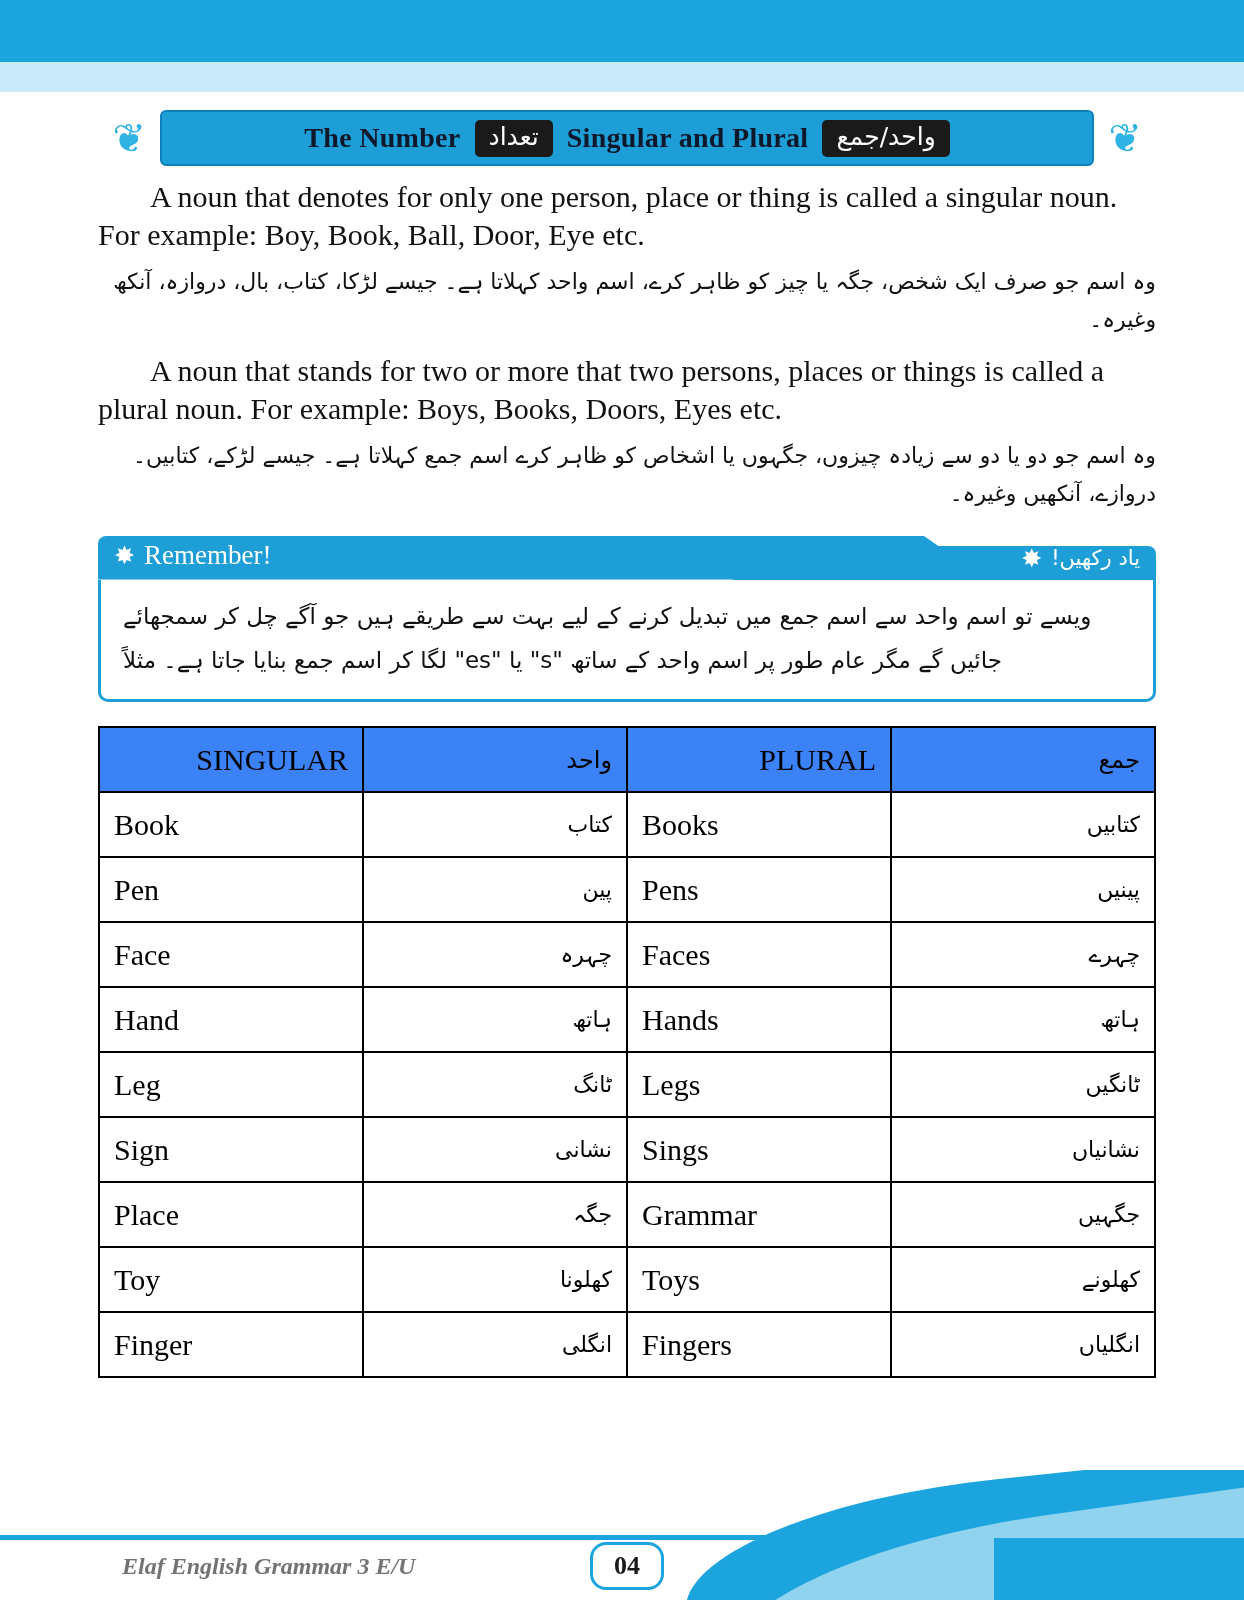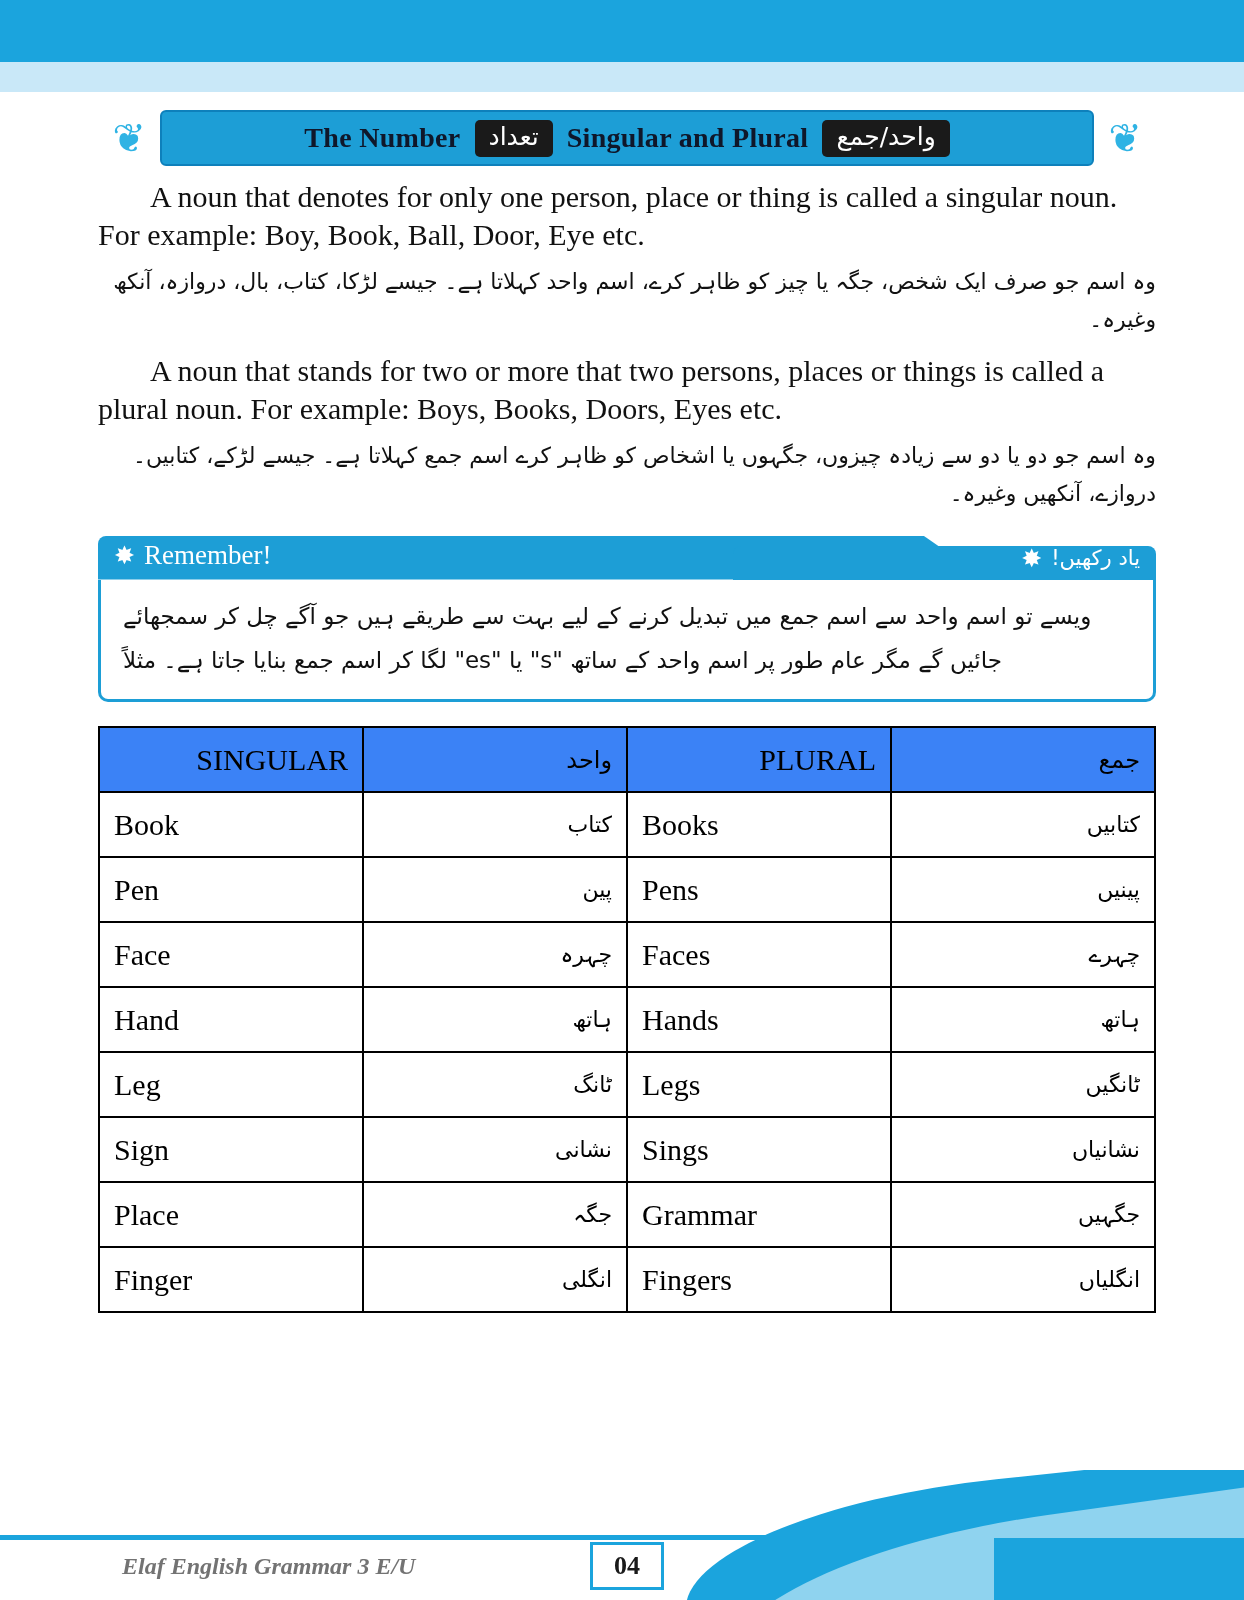--- a/index.html
+++ b/index.html
@@ -229,21 +229,21 @@
     font-weight: bold;
     font-size: 24px;
     color: #737373;
     margin-left: 22px;
   }
   .page-num {
     position: absolute;
     left: 590px; bottom: 10px;
     width: 68px; height: 42px;
     border: 3px solid #1ba4dd;
-    border-radius: 0;
+    border-radius: 16px;
     background: #ffffff;
     color: #1a1a1a;
     font-size: 26px;
     font-weight: bold;
     display: flex;
     align-items: center;
     justify-content: center;
   }
   .wave1 {
     position: absolute;
@@ -357,20 +357,26 @@
           <td class="en">Sings</td>
           <td class="ur">نشانیاں</td>
         </tr>
         <tr>
           <td class="en">Place</td>
           <td class="ur">جگہ</td>
           <td class="en">Grammar</td>
           <td class="ur">جگہیں</td>
         </tr>
         <tr>
+          <td class="en">Toy</td>
+          <td class="ur">کھلونا</td>
+          <td class="en">Toys</td>
+          <td class="ur">کھلونے</td>
+        </tr>
+        <tr>
           <td class="en">Finger</td>
           <td class="ur">انگلی</td>
           <td class="en">Fingers</td>
           <td class="ur">انگلیاں</td>
         </tr>
       </tbody>
   </table>
 
 </div>
 

